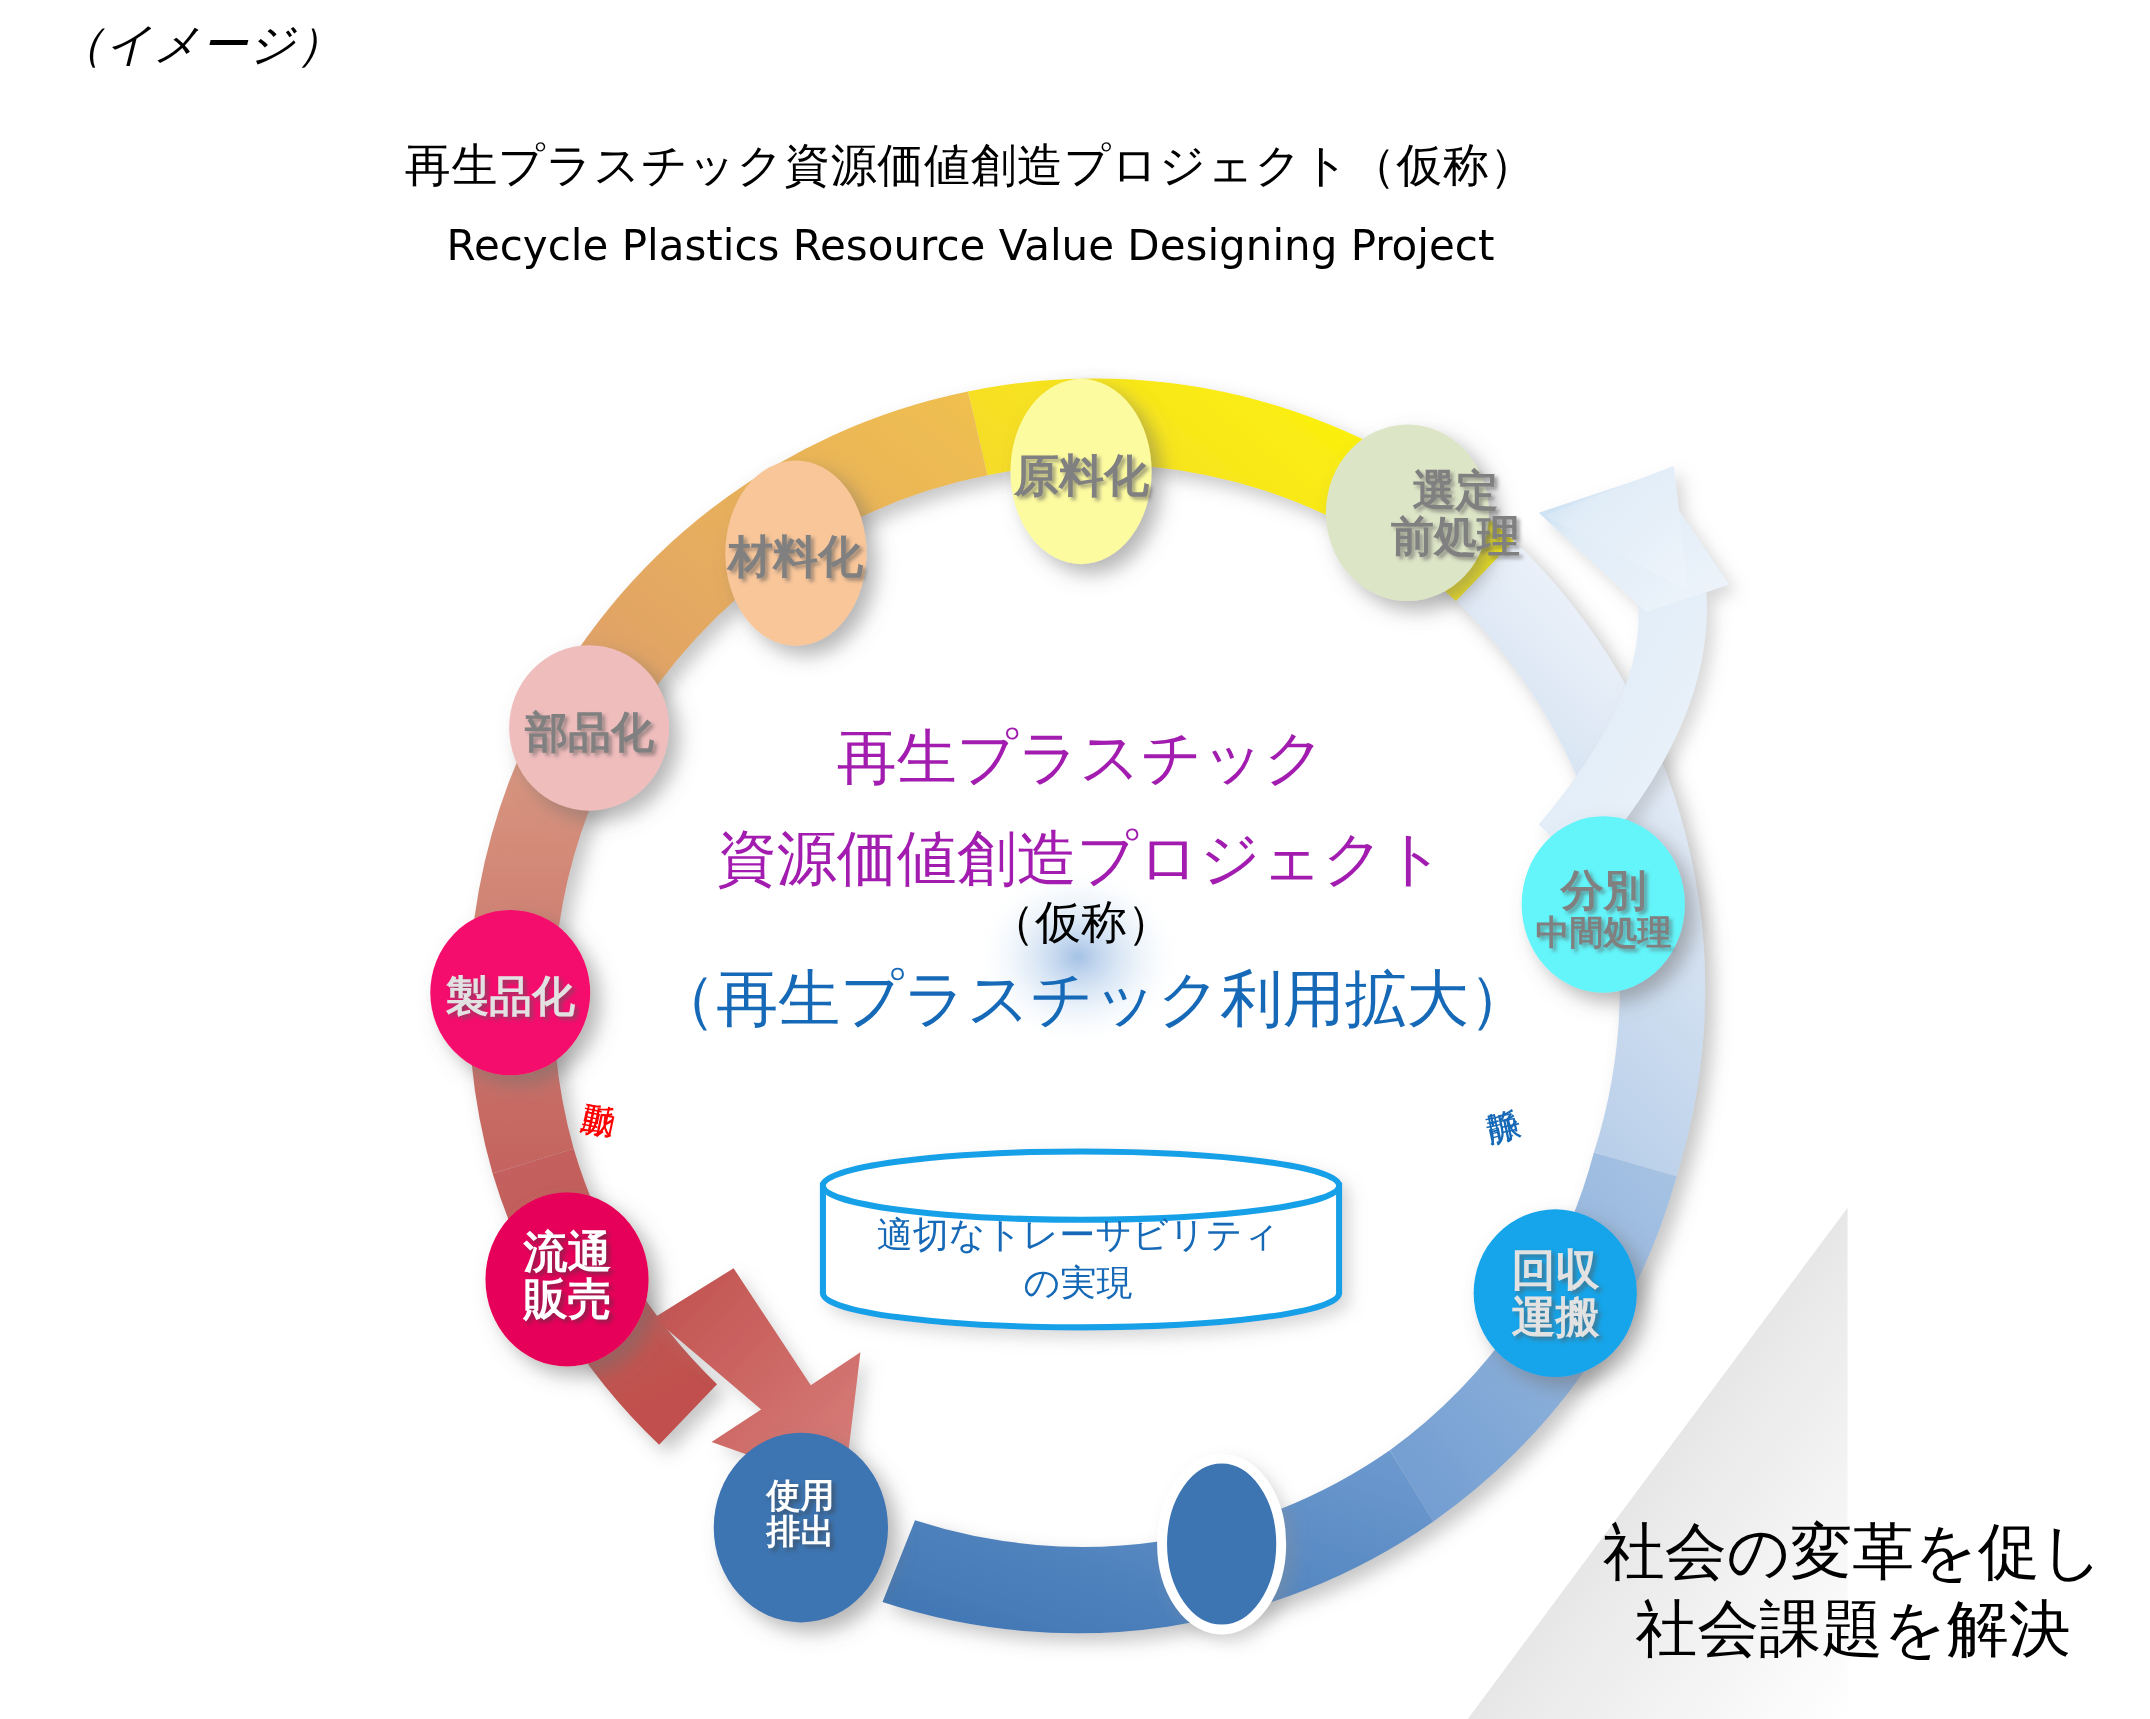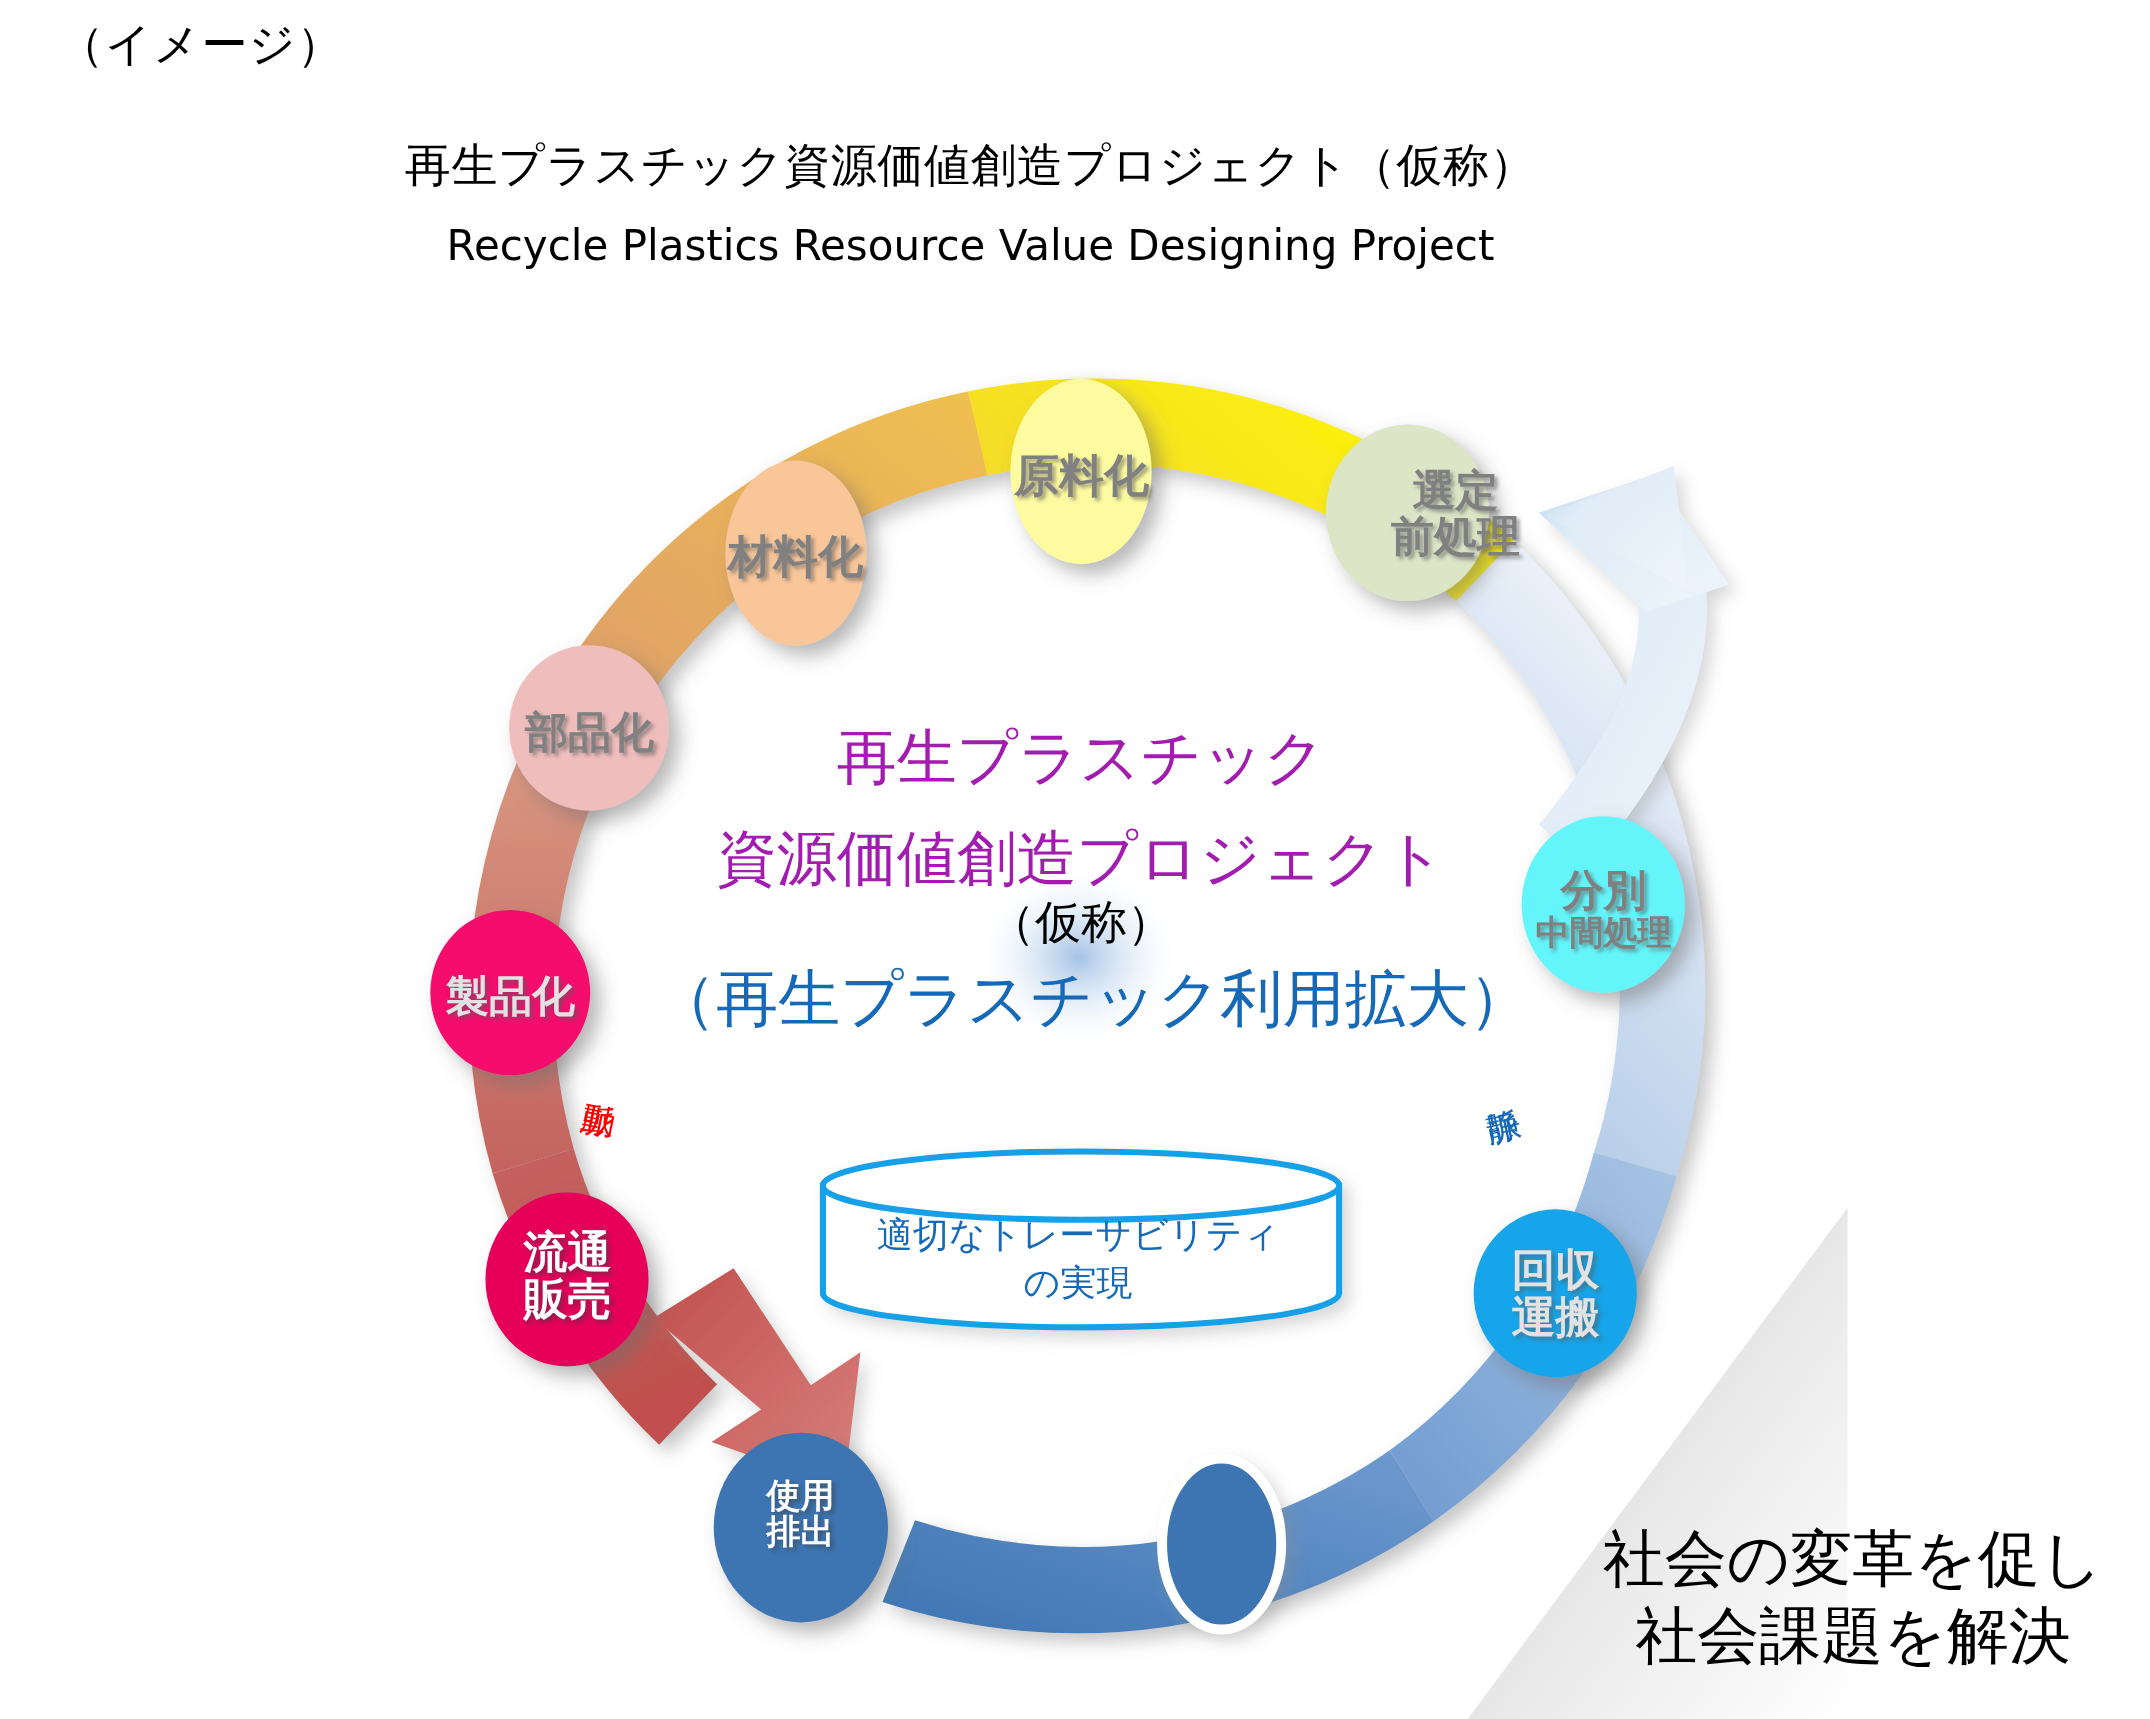--- a/index.html
+++ b/index.html
@@ -5,21 +5,21 @@
   html,body{margin:0;padding:0;background:#ffffff;}
   body{
     width:2151px;height:1720px;position:relative;overflow:hidden;
     font-family:"DejaVu Sans","Liberation Sans",sans-serif;
     background:#ffffff;
   }
   #stage{position:absolute;left:0;top:0;width:2151px;height:1720px;}
 
   .imgnote{
     position:absolute;left:58px;top:13.8px;
-    font-size:46px;color:#000;letter-spacing:1.1px;white-space:nowrap;
+    font-size:46px;color:#000;letter-spacing:1.1px;white-space:nowrap;font-style:italic;
   }
   .title-jp{
     position:absolute;left:0;top:135px;width:1941px;text-align:center;
     font-size:46px;color:#000;white-space:nowrap;letter-spacing:0.6px;
   }
   .title-en{
     position:absolute;left:0;top:221px;width:1941px;text-align:center;
     font-size:42px;color:#000;white-space:nowrap;
   }
 
@@ -56,21 +56,21 @@
   .side-lbl{
     position:absolute;font-size:34px;line-height:1.0;font-weight:400;
     writing-mode:vertical-rl;text-orientation:upright;white-space:nowrap;
   }
   .artery{color:#ff0000;left:591px;top:1078px;transform:rotate(12deg);}
   .vein{color:#1569b7;left:1478px;top:1084px;transform:rotate(-12deg);}
 
   
   .bottom-msg{
     position:absolute;left:1566px;top:1514px;width:574px;text-align:center;
-    font-size:62px;color:#000;line-height:1.24;white-space:nowrap;margin-top:7px;
+    font-size:62px;color:#000;line-height:1.24;white-space:nowrap;
   }
 </style>
 </head>
 <body>
 
 <div id="stage">
 
   <div class="imgnote">（イメージ）</div>
   <div class="title-jp">再生プラスチック資源価値創造プロジェクト（仮称）</div>
   <div class="title-en">Recycle Plastics Resource Value Designing Project</div>

